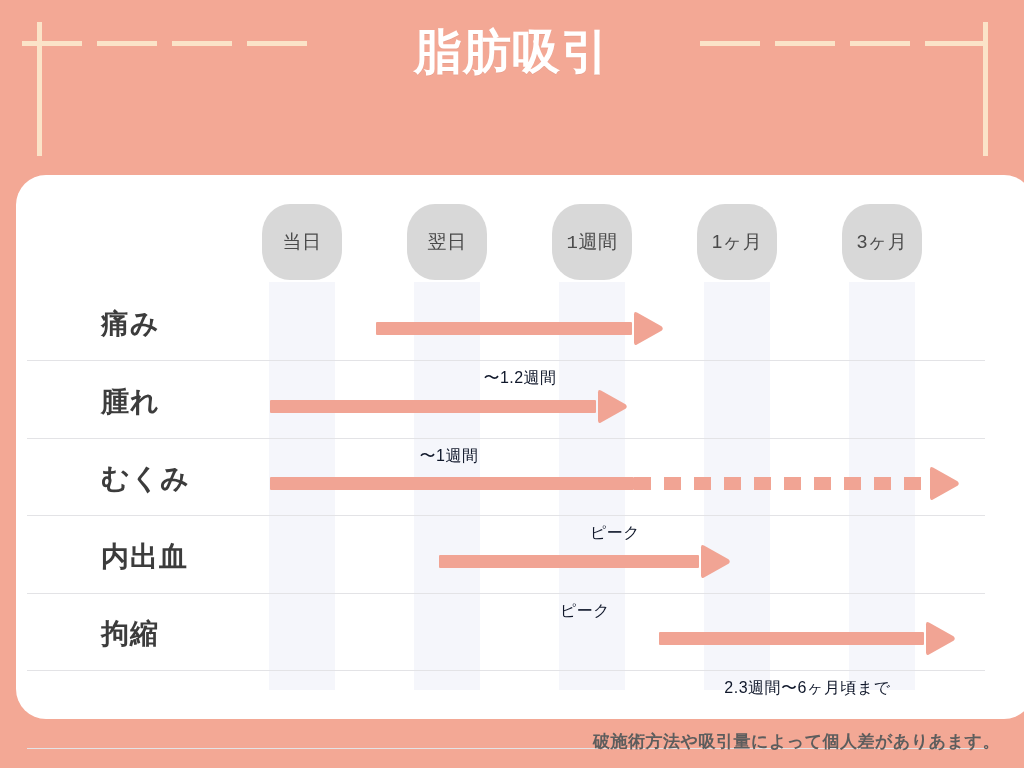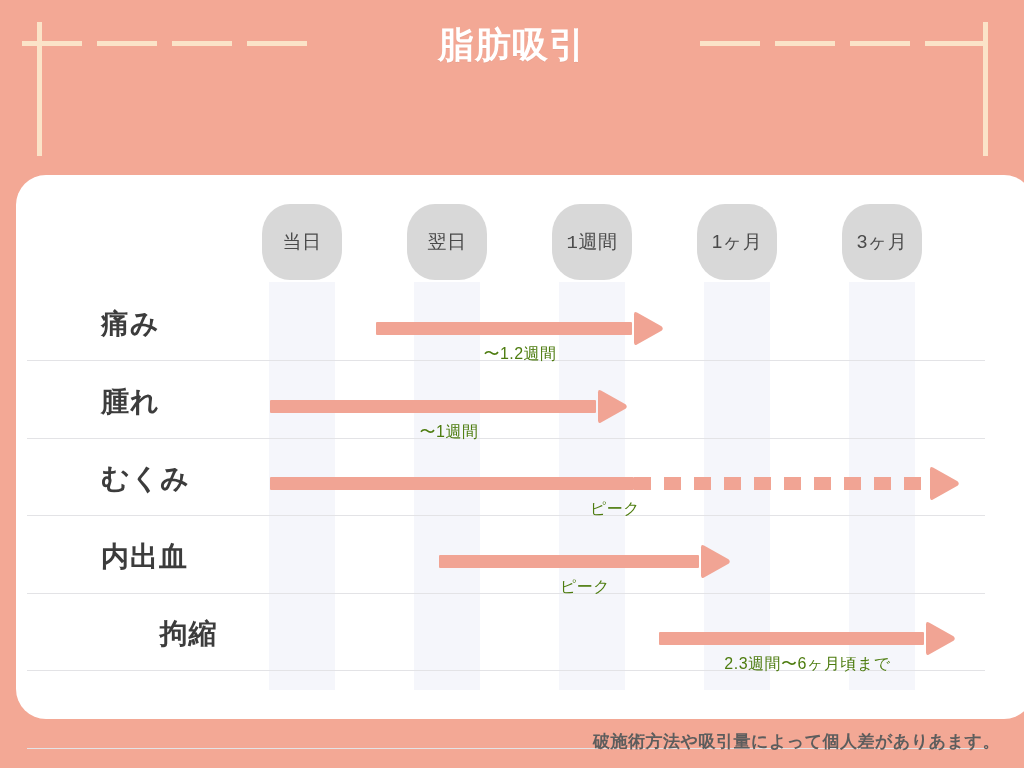--- a/index.html
+++ b/index.html
@@ -50,21 +50,21 @@
     top: 24px;
     left: 0;
     width: 1024px;
     text-align: center;
     color: #ffffff;
     font-weight: 700;
     letter-spacing: 1px;
     line-height: 1.18;
     text-shadow: 0 1px 0 rgba(0,0,0,0.04);
   }
-  #title-line1 { font-size: 36px; display: block; }
+  #title-line1 { font-size: 48px; display: block; }
   #title-line2 { font-size: 52px; display: block; margin-top: 4px; }
 
   
   #card {
     position: absolute;
     left: 16px;
     top: 175px;
     width: 980px;
     height: 544px;
     background: #ffffff;
@@ -142,24 +142,25 @@
   .arrow-head {
     position: absolute;
     top: -11px;
     width: 32px;
     height: 35px;
   }
   .arrow-head svg { display: block; width: 32px; height: 35px; }
 
   .bar-note {
     position: absolute;
-    color: #4d7c0f;
+    color: #0f172a;
     font-size: 16px;
     letter-spacing: 0.5px;
     white-space: nowrap;
+    margin-top: 24px;
   }
 
   
   #footer-note {
     position: absolute;
     right: 24px;
     top: 730px;
     color: #5d5d5d;
     font-size: 17px;
     font-weight: 700;
@@ -212,21 +213,21 @@
         <div class="row-sep" style="top: 340px;"></div>
         <div class="row-sep" style="top: 417.5px;"></div>
         <div class="row-sep" style="top: 495px;"></div>
         <div class="row-sep" style="top: 572.5px;"></div>
       </div>
     <div id="labels">
         <div class="row-label" style="top: 130px;">痛み</div>
         <div class="row-label" style="top: 207.5px;">腫れ</div>
         <div class="row-label" style="top: 285px;">むくみ</div>
         <div class="row-label" style="top: 362.5px;">内出血</div>
-        <div class="row-label" style="top: 440px; text-align: center;">拘縮</div>
+        <div class="row-label" style="top: 440px;">拘縮</div>
       </div>
     <div id="bars">
         <div class="bar-wrap" style="left: 0px; top: 147px;">
           <div class="bar-solid" style="left: 360px; width: 256px;"></div>
           <div class="arrow-head" style="left: 616px;">
             <svg viewBox="0 0 32 35">
               <path d="M2 3.5 Q2 0 5 1.6 L29.5 15.2 Q32 17.5 29.5 19.8 L5 33.4 Q2 35 2 31.5 Z" fill="#f1a494"></path>
             </svg>
           </div>
           <div class="bar-note" style="top: 22px; left: 504px; transform: translateX(-50%);">〜1.2週間</div>

